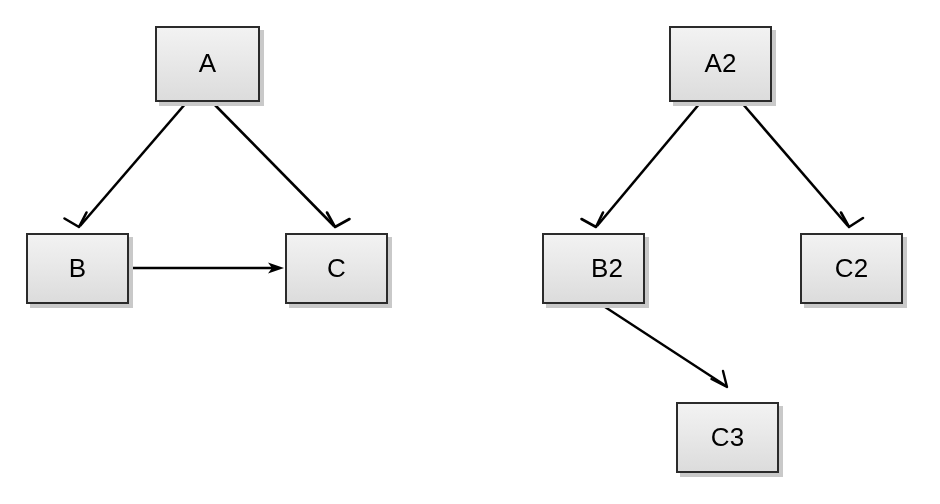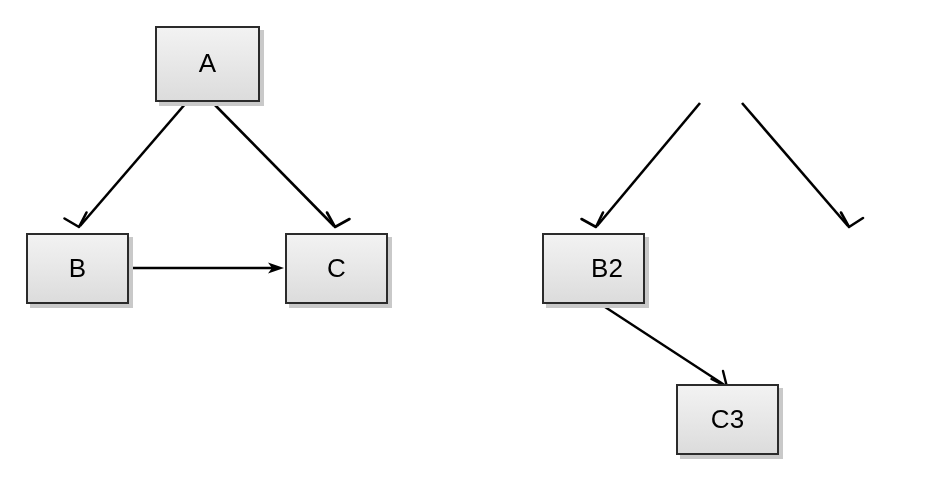--- a/index.html
+++ b/index.html
@@ -90,23 +90,29 @@
   </div>
 
   <div class="node" style="left:26px; top:233px; width:103px; height:71px;">
     <span class="node-label">B</span>
   </div>
 
   <div class="node" style="left:285px; top:233px; width:103px; height:71px;">
     <span class="node-label">C</span>
   </div>
 
+  <div class="node" style="left:669px; top:26px; width:103px; height:76px;">
+    <span class="node-label">A2</span>
+  </div>
 
   <div class="node" style="left:542px; top:233px; width:103px; height:71px;padding-left:27px;">
     <span class="node-label">B2</span>
   </div>
 
+  <div class="node" style="left:800px; top:233px; width:103px; height:71px;">
+    <span class="node-label">C2</span>
+  </div>
 
-  <div class="node" style="left:676px; top:384px; width:103px; height:71px;align-items:center;">
+  <div class="node" style="left:676px; top:402px; width:103px; height:71px;align-items:center;">
     <span class="node-label">C3</span>
   </div>
 
 </div>
 
 </body></html>

